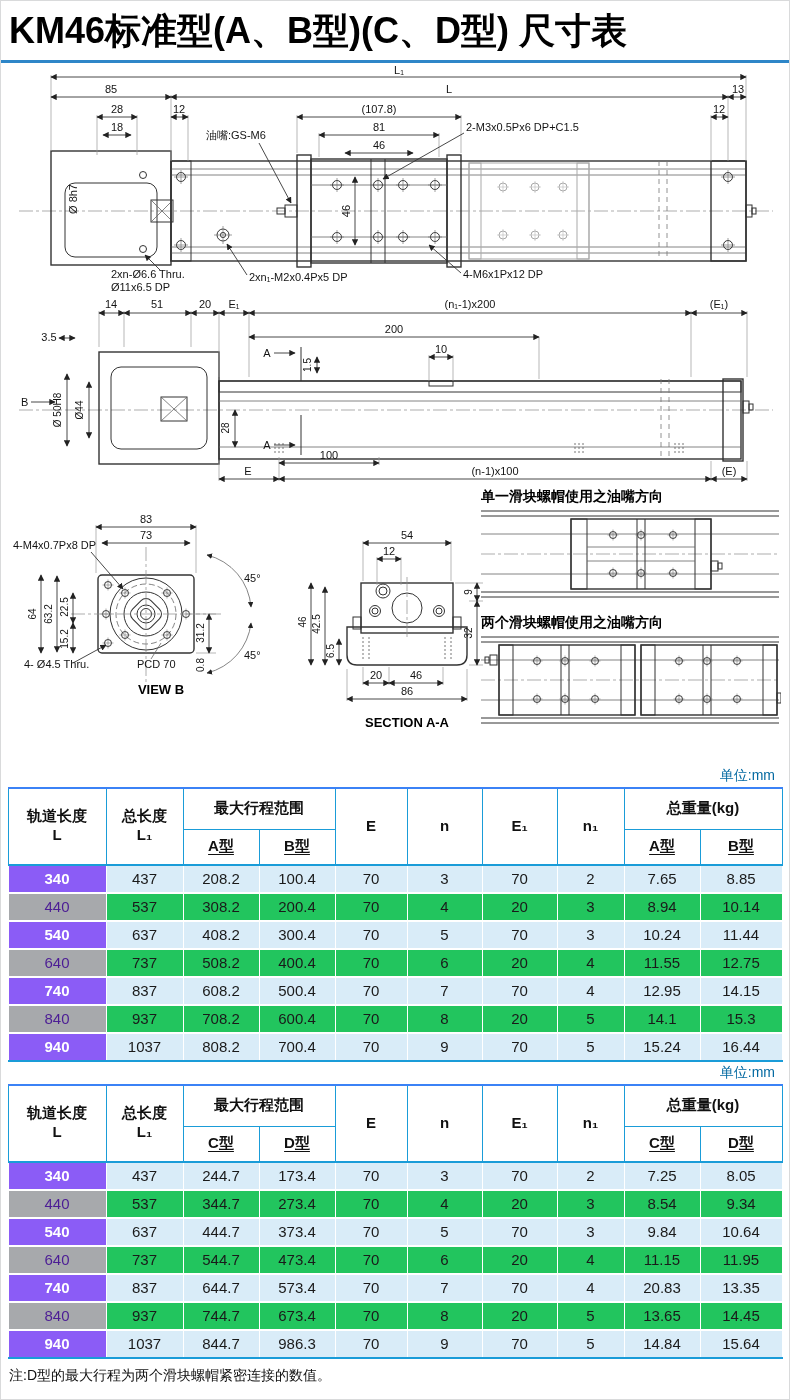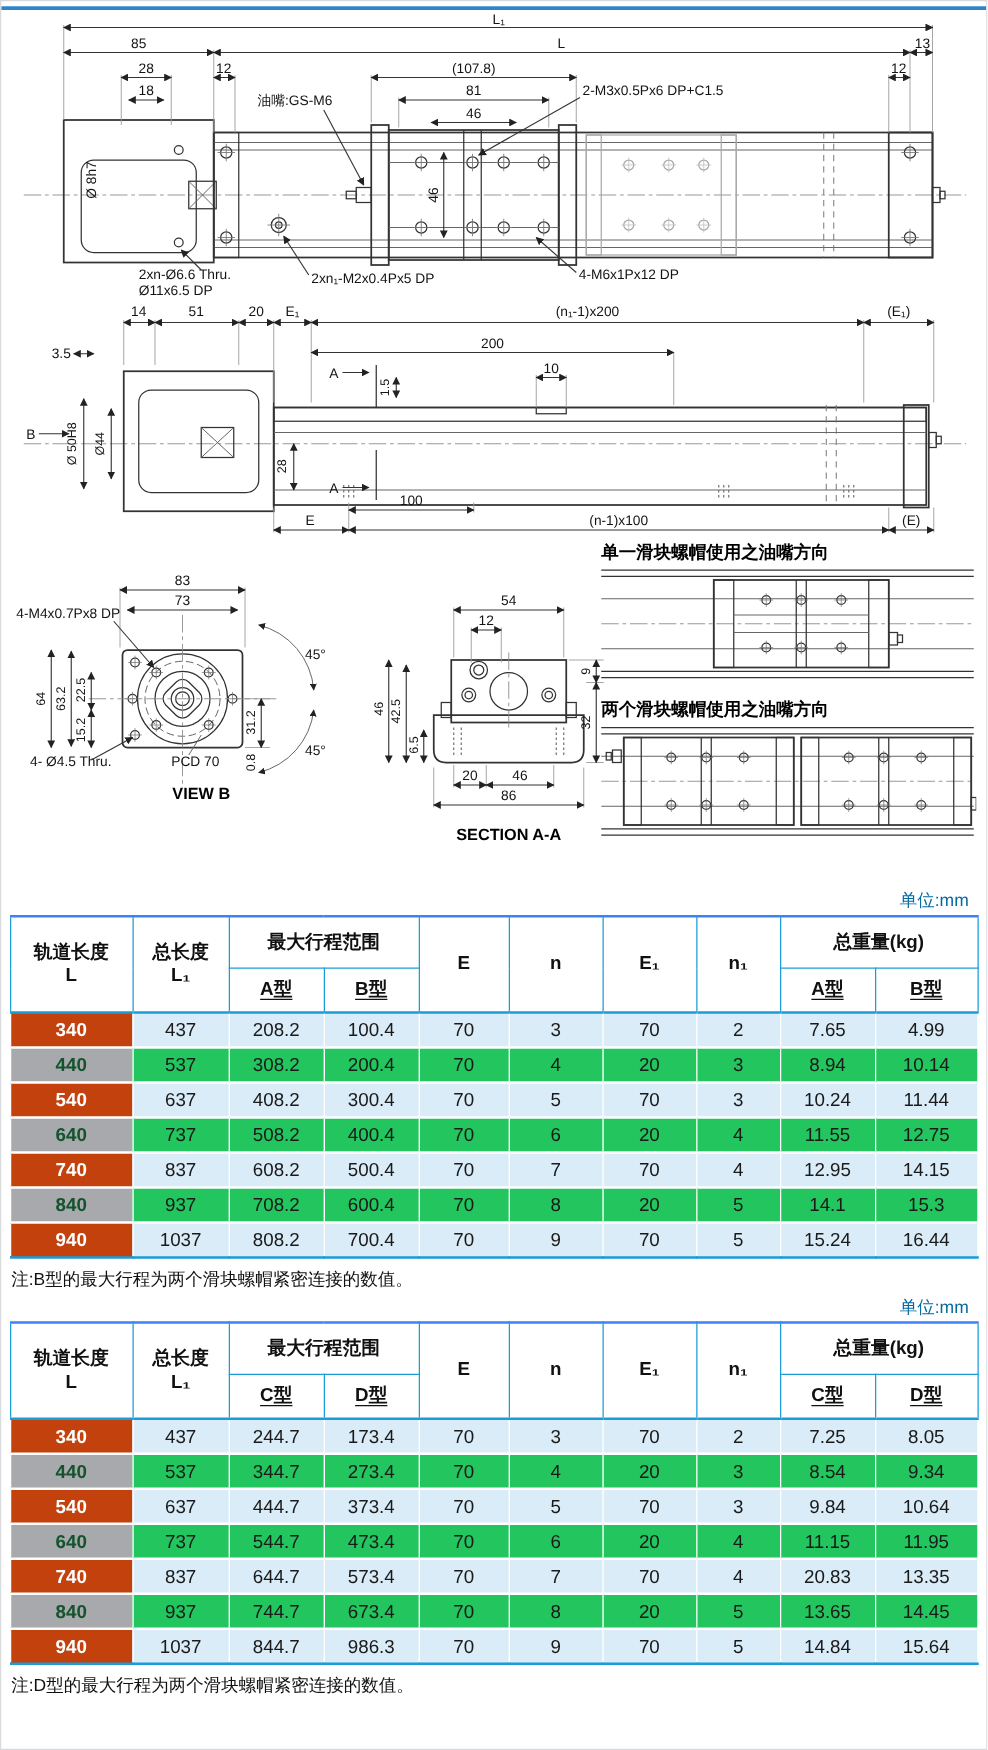--- a/index.html
+++ b/index.html
@@ -28,29 +28,32 @@
   .unit{font-size:14px;text-align:right;padding:2px 14px 2px 0;color:#0369a1;}
   .dim-table{width:774px;margin:0 auto;border-collapse:collapse;table-layout:fixed;border-top:2px solid #3b82f6;border-bottom:2px solid #1a9cd8;}
   .dim-table th{border:1px solid #1a9cd8;border-top:none;background:#fff;font-size:15px;font-weight:bold;padding:3px 0;text-align:center;vertical-align:middle;line-height:1.25;}
   .dim-table thead tr:first-child th{height:34px;}
   .dim-table thead tr+tr th{height:28px;}
   .dim-table th.sub span{text-decoration:underline;text-underline-offset:3px;margin-top:21px;}
   .dim-table tbody td{font-size:15px;text-align:center;height:24px;padding:1px 0;border-top:2px solid #fff;border-left:1px solid #fff;border-right:1px solid #fff;color:#1a1a1a;}
   .dim-table tbody tr:first-child td{border-top:2px solid #1a9cd8;}
   .dim-table tr.row-odd td{background:#d9ecf8;}
   .dim-table tr.row-even td{background:#22c55e;}
-  .dim-table tr td.rh-blue{background:#c2410c;color:#fff;font-weight:bold;}
-  .dim-table tr td.rh-gray{background:#a7a9ac;color:#14532d;font-weight:bold;}
+  .dim-table tr td.rh-blue{background:#8b5cf6;color:#fff;font-weight:bold;}
+  .dim-table tr td.rh-gray{background:#a7a9ac;color:#4c1d95;font-weight:normal;}
   .note{font-size:14px;padding:8px 8px 2px 8px;color:#111;}
 </style>
 </head>
 <body>
 
 <div class="frame">
 
+  <div class="titlebar">
+    <div class="title">KM46标准型(A、B型)(C、D型) 尺寸表</div>
+  </div>
   <div class="rule"></div>
 
   <div class="drawing-wrap">
 
     <svg width="770" height="232" viewBox="0 0 770 232">
       <defs>
         <marker id="ar-a" viewBox="0 0 10 10" refX="9" refY="5" markerWidth="7" markerHeight="7" orient="auto-start-reverse">
             <path d="M0 0L10 5L0 10z" fill="#222"></path>
           </marker>
         <g id="s1h">
@@ -499,21 +502,21 @@
         <tr class="row-odd">
           <td class="rh-blue">340</td>
           <td>437</td>
           <td>208.2</td>
           <td>100.4</td>
           <td>70</td>
           <td>3</td>
           <td>70</td>
           <td>2</td>
           <td>7.65</td>
-          <td>4.99</td>
+          <td>8.85</td>
         </tr>
         <tr class="row-even">
           <td class="rh-gray">440</td>
           <td>537</td>
           <td>308.2</td>
           <td>200.4</td>
           <td>70</td>
           <td>4</td>
           <td>20</td>
           <td>3</td>
@@ -575,21 +578,20 @@
           <td>700.4</td>
           <td>70</td>
           <td>9</td>
           <td>70</td>
           <td>5</td>
           <td>15.24</td>
           <td>16.44</td>
         </tr>
       </tbody>
   </table>
-  <div class="note">注:B型的最大行程为两个滑块螺帽紧密连接的数值。</div>
 
   <div class="unit">单位:mm</div>
   <table class="dim-table">
     <colgroup>
         <col style="width:98px">
         <col style="width:77px">
         <col style="width:76px">
         <col style="width:76px">
         <col style="width:72px">
         <col style="width:75px">

